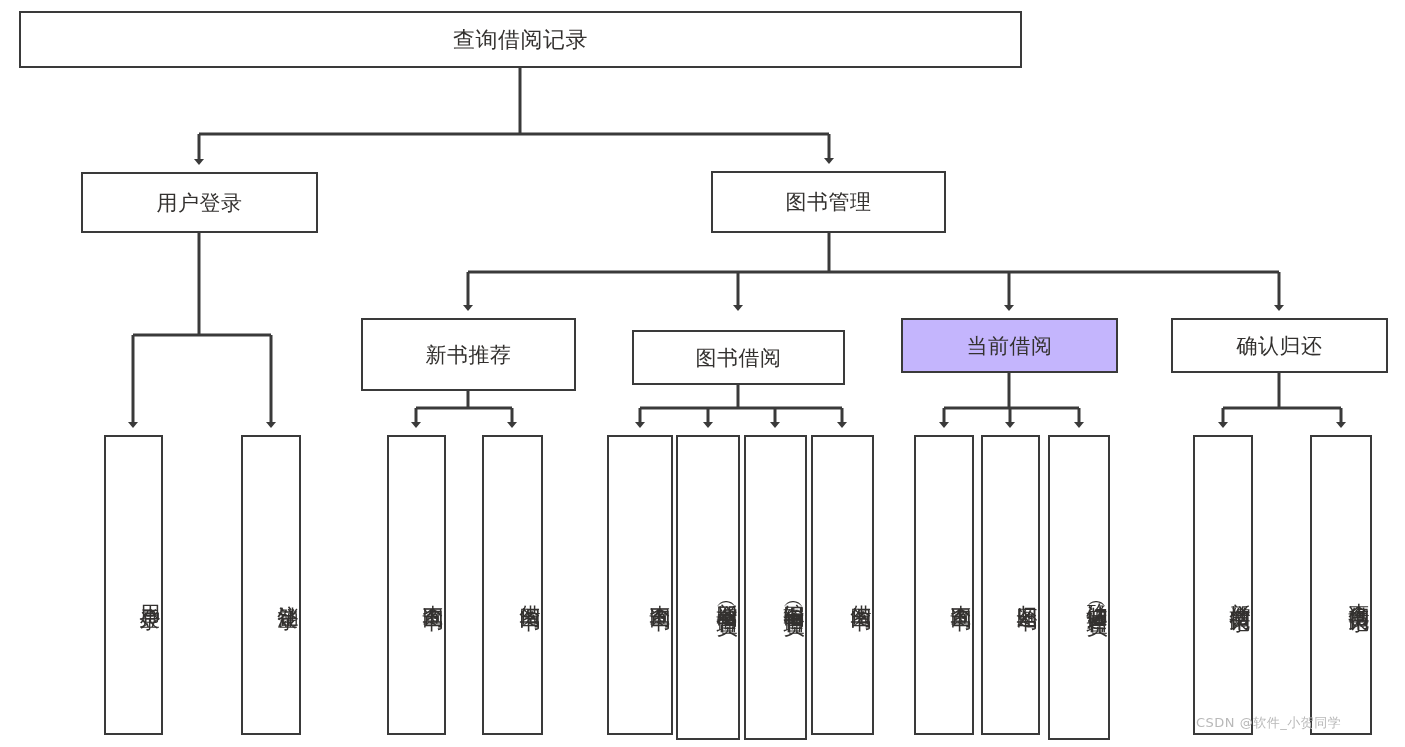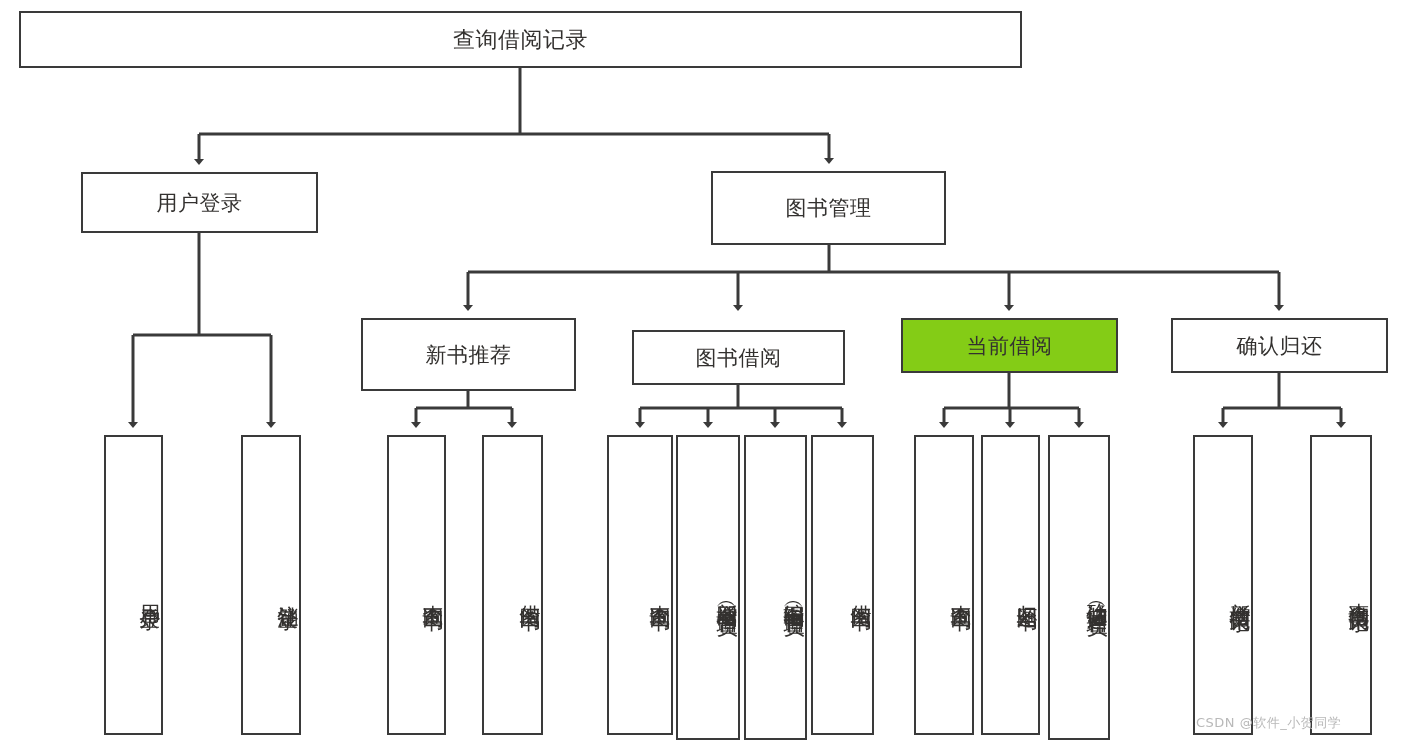--- a/index.html
+++ b/index.html
@@ -117,25 +117,25 @@
       <path d="M1279,373 L1279,408"></path>
       <path d="M1223,408 L1341,408"></path>
       <path d="M1223,408 L1223,425" marker-end="url(#arrow)"></path>
       <path d="M1341,408 L1341,425" marker-end="url(#arrow)"></path>
     </g>
   </svg>
 
   <div class="node horiz root" style="left: 19px; top: 11px; width: 1003px; height: 57px; border-color: rgb(58, 58, 58); background: rgb(255, 255, 255); color: rgb(51, 49, 47);">查询借阅记录</div>
 
   <div class="node horiz" style="left: 81px; top: 172px; width: 237px; height: 61px; border-color: rgb(58, 58, 58); background: rgb(255, 255, 255); color: rgb(51, 49, 47);">用户登录</div>
-  <div class="node horiz" style="left: 711px; top: 171px; width: 235px; height: 74px; border-color: rgb(58, 58, 58); background: rgb(255, 255, 255); color: rgb(51, 49, 47);">图书管理</div>
+  <div class="node horiz" style="left: 711px; top: 171px; width: 235px; height: 62px; border-color: rgb(58, 58, 58); background: rgb(255, 255, 255); color: rgb(51, 49, 47);">图书管理</div>
 
   <div class="node horiz" style="left: 361px; top: 318px; width: 215px; height: 73px; border-color: rgb(58, 58, 58); background: rgb(255, 255, 255); color: rgb(51, 49, 47);">新书推荐</div>
   <div class="node horiz" style="left: 632px; top: 318px; width: 213px; height: 55px; border-color: rgb(58, 58, 58); background: rgb(255, 255, 255); color: rgb(51, 49, 47); margin-top: 12px;">图书借阅</div>
-  <div class="node horiz" style="left: 901px; top: 318px; width: 217px; height: 55px; border-color: rgb(58, 58, 58); background: #84cc16; color: rgb(51, 49, 47);">当前借阅</div>
+  <div class="node horiz" style="left: 901px; top: 318px; width: 217px; height: 55px; border-color: rgb(58, 58, 58); background: #c4b5fd; color: rgb(51, 49, 47);">当前借阅</div>
   <div class="node horiz" style="left: 1171px; top: 318px; width: 217px; height: 55px; border-color: rgb(58, 58, 58); background: rgb(255, 255, 255); color: rgb(51, 49, 47);">确认归还</div>
 
   <div class="node vert" style="left: 104px; top: 435px; width: 59px; height: 300px; border-color: rgb(58, 58, 58); background: rgb(255, 255, 255); color: rgb(51, 49, 47);">用户登录</div>
   <div class="node vert" style="left: 241px; top: 435px; width: 60px; height: 300px; border-color: rgb(58, 58, 58); background: rgb(255, 255, 255); color: rgb(51, 49, 47);">注销登录</div>
   <div class="node vert" style="left: 387px; top: 435px; width: 59px; height: 300px; border-color: rgb(58, 58, 58); background: rgb(255, 255, 255); color: rgb(51, 49, 47);">查询图书</div>
   <div class="node vert" style="left: 482px; top: 435px; width: 61px; height: 300px; border-color: rgb(58, 58, 58); background: rgb(255, 255, 255); color: rgb(51, 49, 47);">借阅图书</div>
   <div class="node vert" style="left: 607px; top: 435px; width: 66px; height: 300px; border-color: rgb(58, 58, 58); background: rgb(255, 255, 255); color: rgb(51, 49, 47);">查询图书</div>
   <div class="node vert" style="left: 676px; top: 435px; width: 64px; height: 305px; border-color: rgb(58, 58, 58); background: rgb(255, 255, 255); color: rgb(51, 49, 47);">新增图书（管理员）</div>
   <div class="node vert" style="left: 744px; top: 435px; width: 63px; height: 305px; border-color: rgb(58, 58, 58); background: rgb(255, 255, 255); color: rgb(51, 49, 47);">编辑图书（管理员）</div>
   <div class="node vert" style="left: 811px; top: 435px; width: 63px; height: 300px; border-color: rgb(58, 58, 58); background: rgb(255, 255, 255); color: rgb(51, 49, 47);">借阅图书</div>

